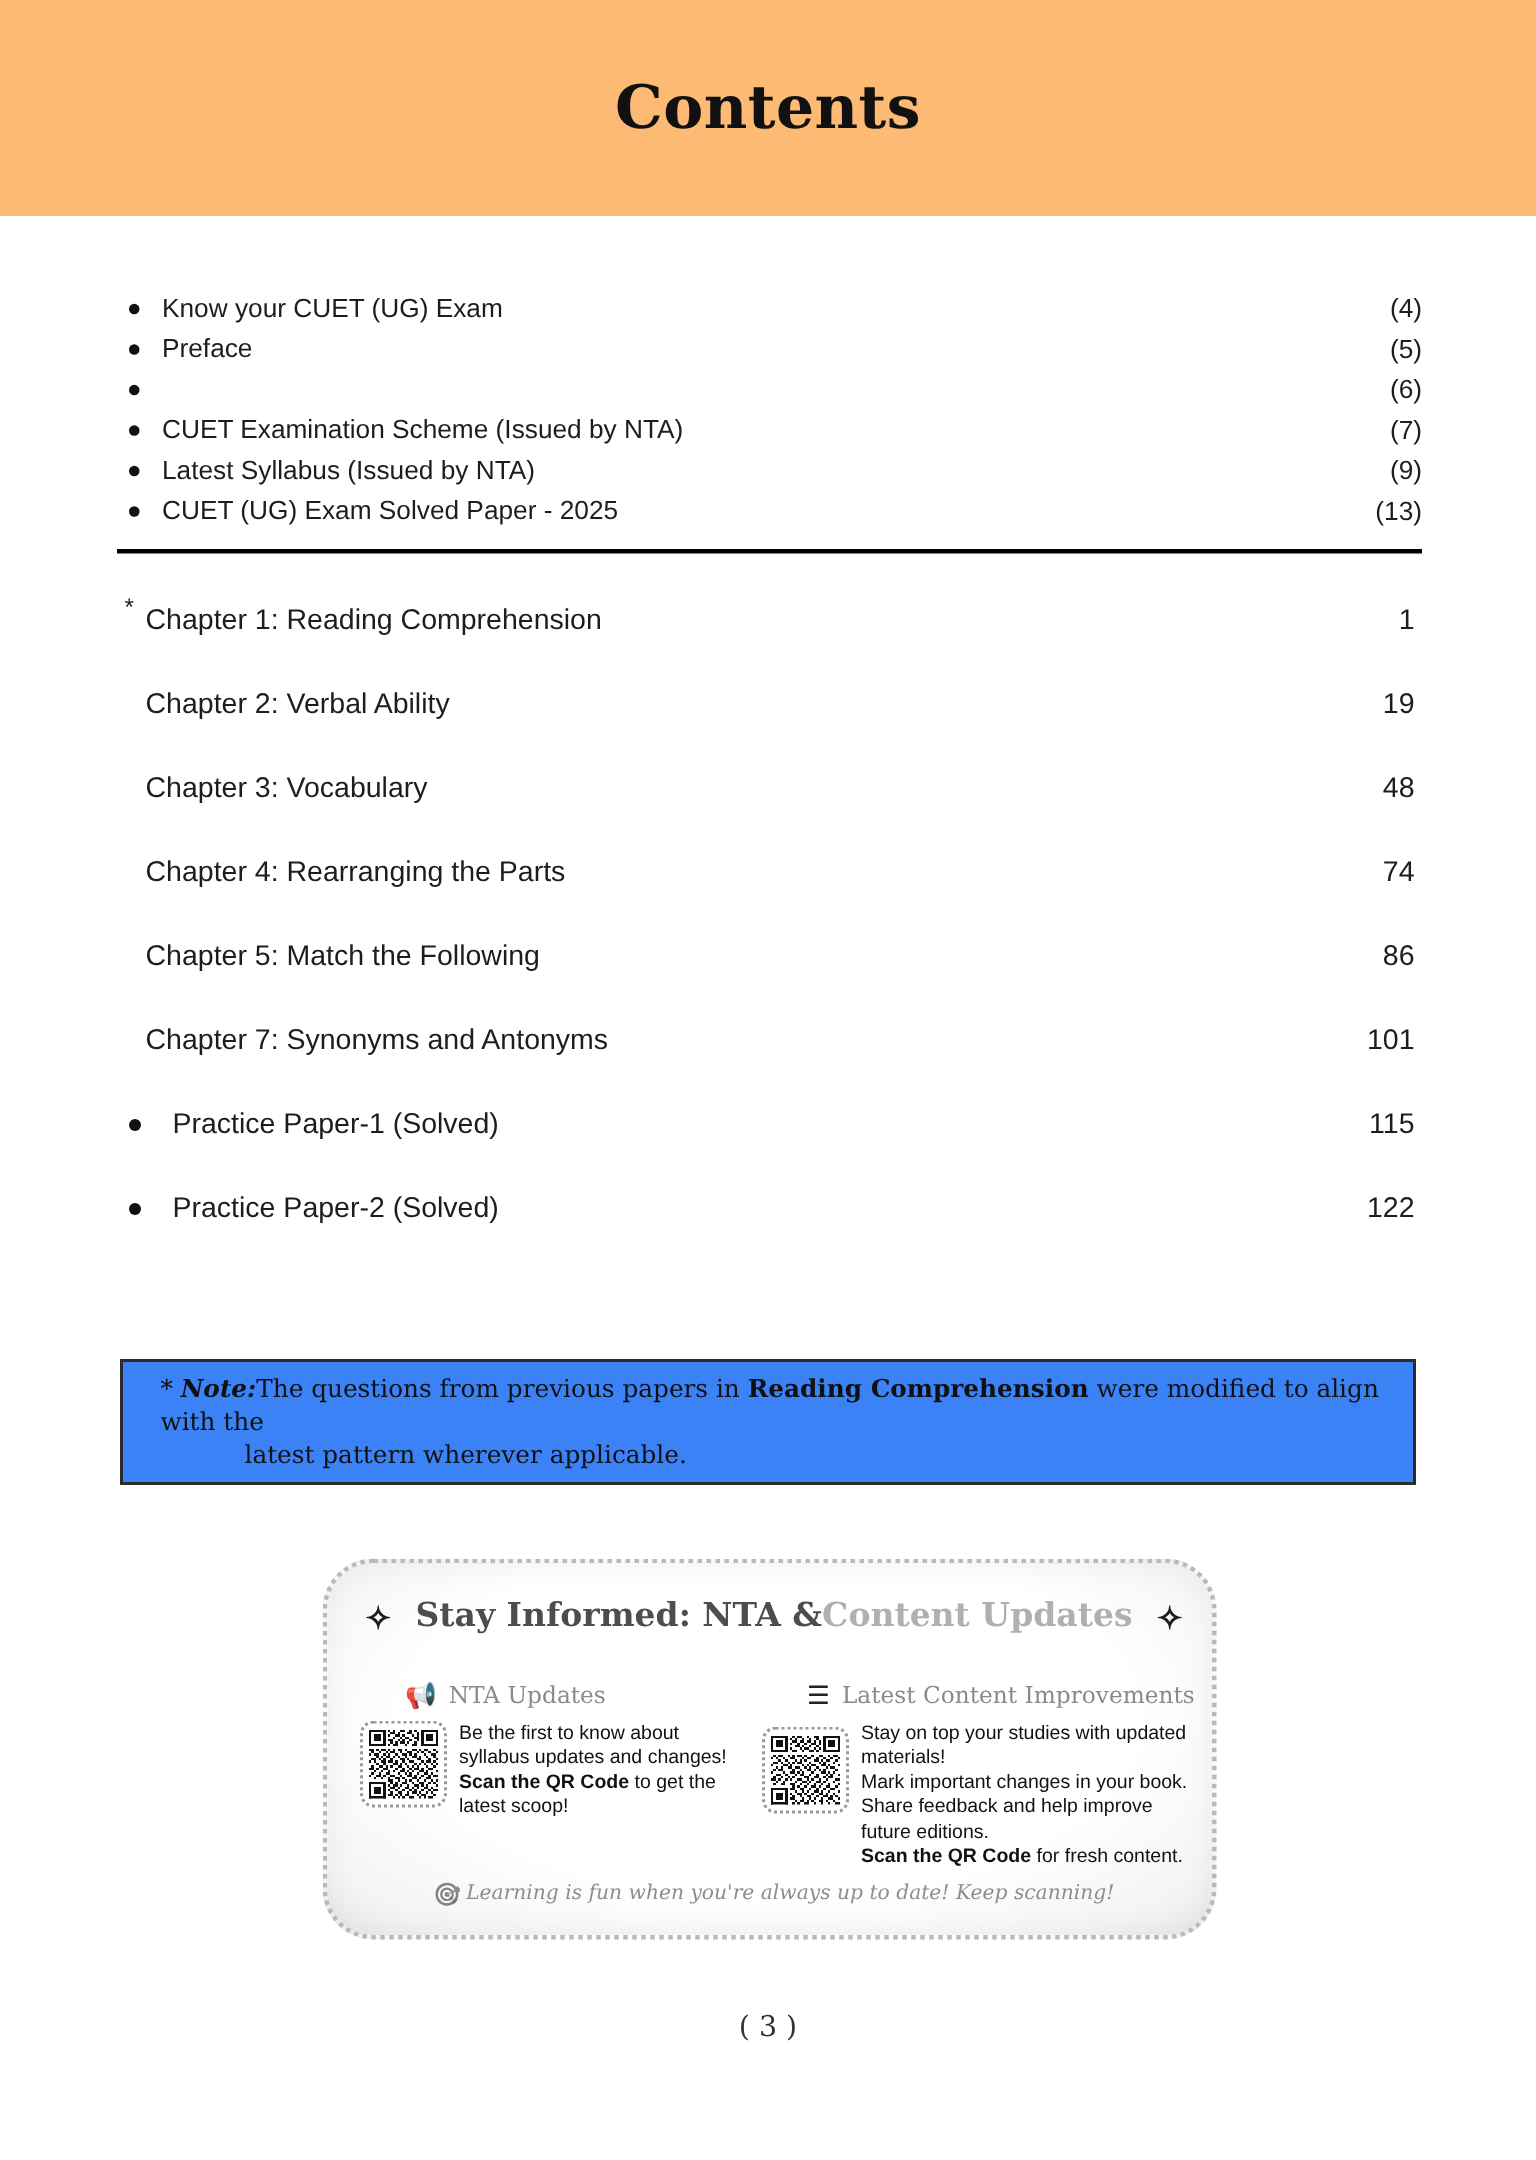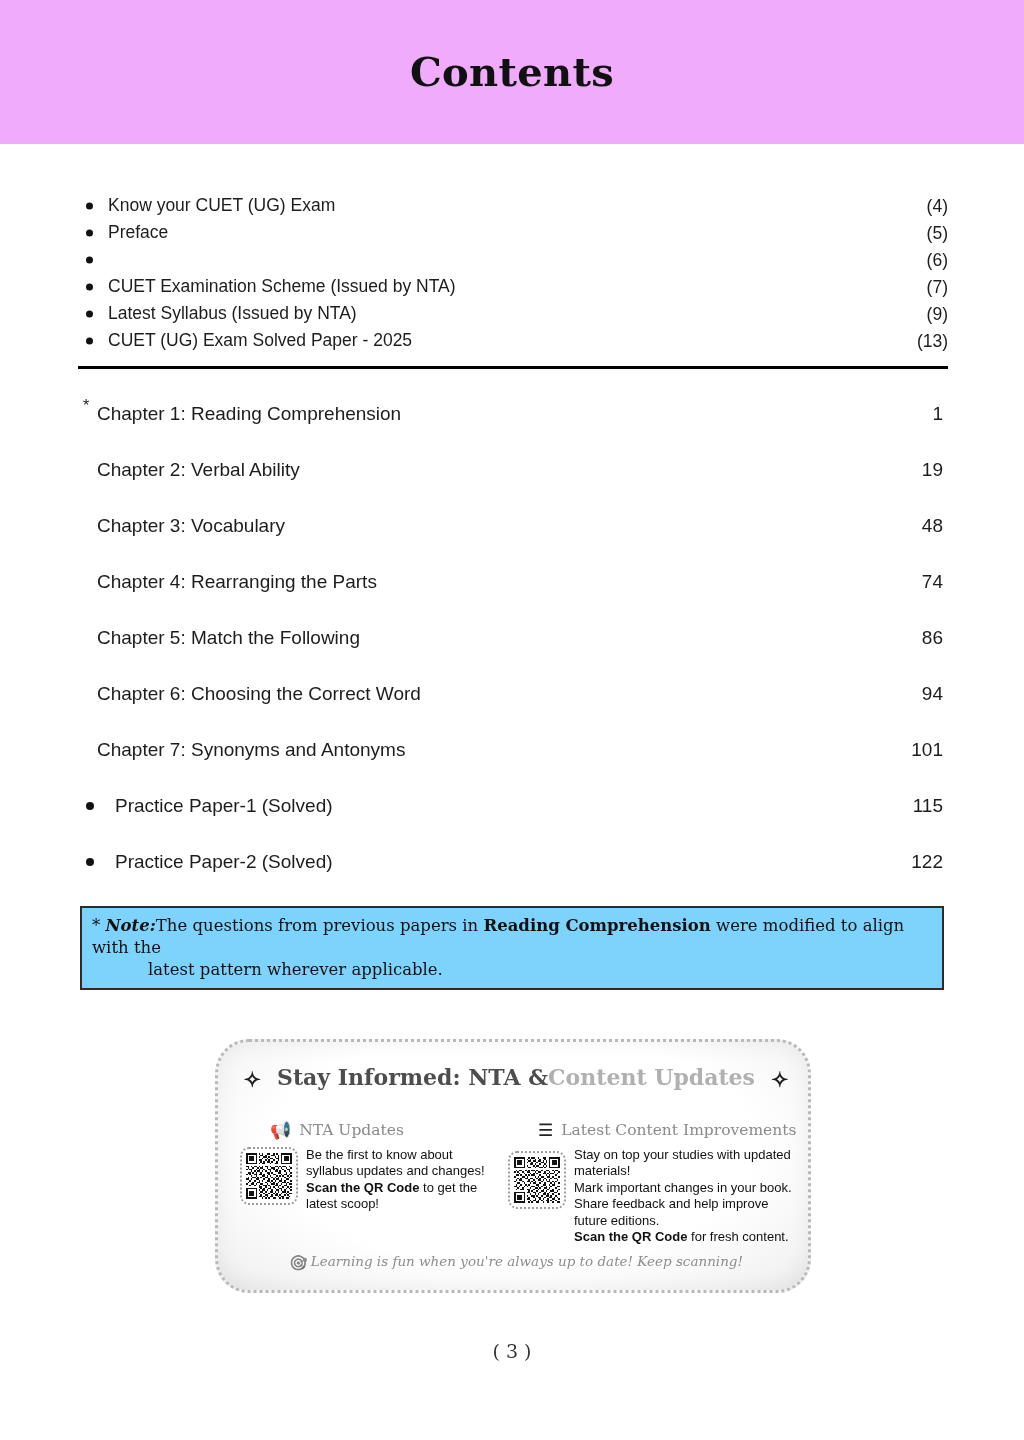--- a/index.html
+++ b/index.html
@@ -16,21 +16,21 @@
     overflow: hidden;
   }
 
   
   .header-band {
     position: absolute;
     left: 0;
     top: 0;
     width: 1024px;
     height: 144px;
-    background: #f0abfc;
+    background: #fdba74;
   }
   .header-title {
     position: absolute;
     left: 0;
     top: 0;
     width: 1024px;
     text-align: center;
     line-height: 144px;
     font-family: "DejaVu Serif", "Liberation Serif", serif;
     font-weight: bold;
@@ -137,23 +137,23 @@
   }
 
   
   .note-box {
     position: absolute;
     left: 80px;
     top: 906px;
     width: 864px;
     min-height: 50px;
     border: 2px solid #2b2b2b;
-    background: #7dd3fc;
+    background: #3b82f6;
     box-sizing: border-box;
-    padding: 7px 10px 8px 10px;
+    padding: 7px 10px 8px 25px;
     font-family: "DejaVu Serif", "Liberation Serif", serif;
     font-size: 16.5px;
     line-height: 1.32;
     color: #111;
   }
   .note-line2 {
     padding-left: 56px;
   }
   .note-italic { font-style: italic; font-weight: bold; }
   .note-bold { font-weight: bold; }
@@ -340,24 +340,20 @@
       <span class="ch-label">Chapter 3: Vocabulary</span>
       <span class="ch-page">48</span>
     </div>
     <div class="ch-row">
       <span class="ch-label">Chapter 4: Rearranging the Parts</span>
       <span class="ch-page">74</span>
     </div>
     <div class="ch-row">
       <span class="ch-label">Chapter 5: Match the Following</span>
       <span class="ch-page">86</span>
-    </div>
-    <div class="ch-row">
-      <span class="ch-label">Chapter 6: Choosing the Correct Word</span>
-      <span class="ch-page">94</span>
     </div>
     <div class="ch-row">
       <span class="ch-label">Chapter 7: Synonyms and Antonyms</span>
       <span class="ch-page">101</span>
     </div>
     <div class="ch-row">
       <span class="ch-bullet"></span>
       <span class="ch-label indent-bullet">Practice Paper-1 (Solved)</span>
       <span class="ch-page">115</span>
     </div>

